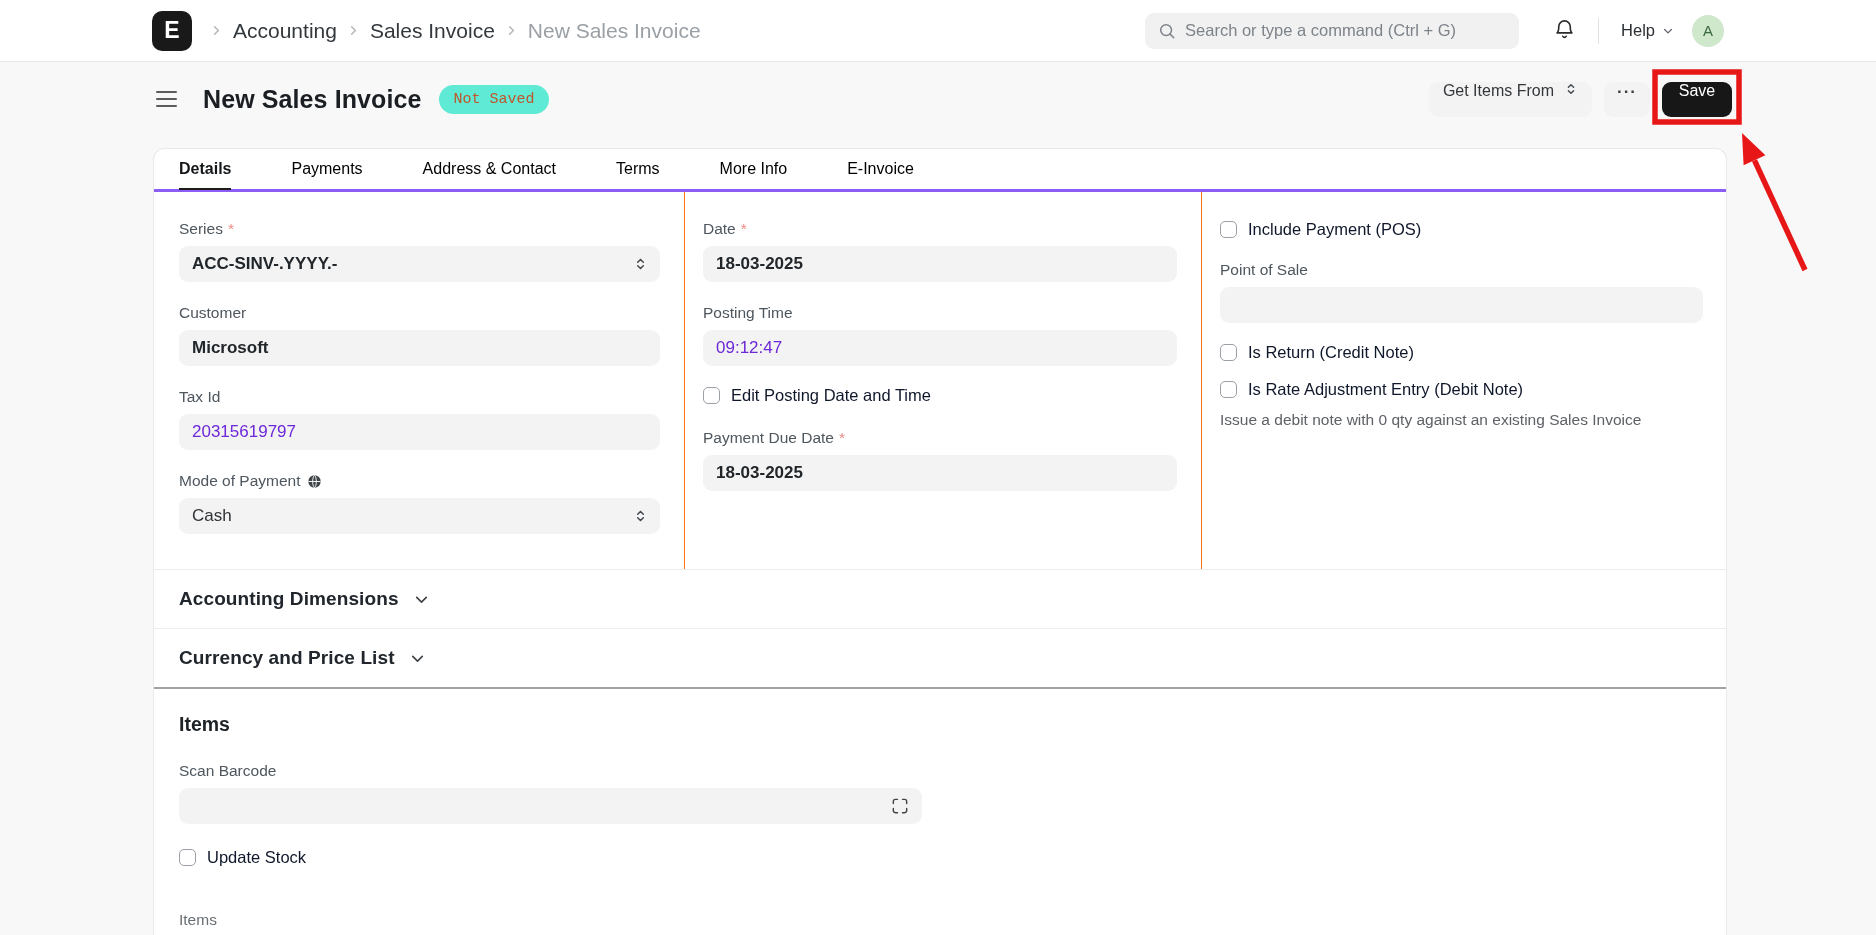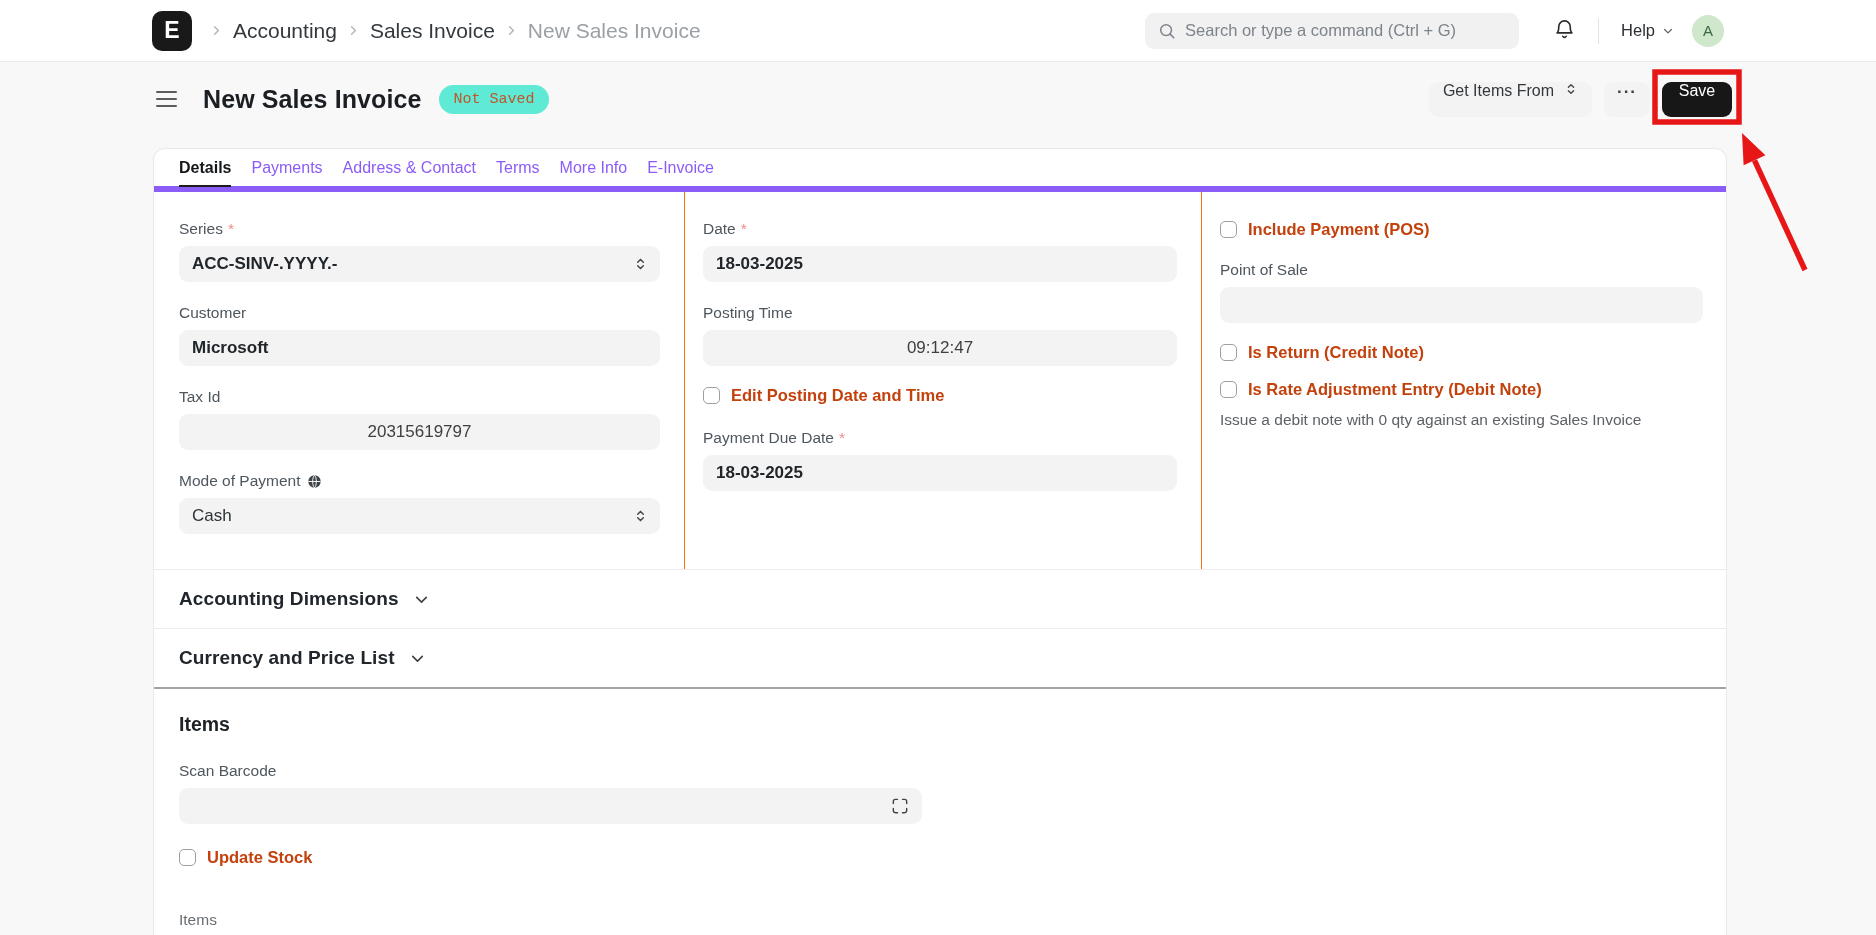--- a/index.html
+++ b/index.html
@@ -58,50 +58,50 @@
   }
   .btn-light { background:#f3f3f3; color:#33373b; padding:0 14px; gap:10px; }
   .btn-more { background:#f3f3f3; color:#3f3f3f; width:46px; font-size:17px; letter-spacing:1px; font-weight:700; }
   .btn-save { color:#fff; width:70px; font-weight:500; }
   
   .card {
     position:absolute; left:153px; top:148px; width:1574px; height:789px;
     background:#fff; border:1px solid #e8e8e8; border-bottom:none;
     border-radius:12px 12px 0 0;
   }
-  .tabs { display:flex; height:43px; padding:0 25px; gap:20px; border-bottom:6px solid #8b5cf6; }
-  .tab { display:flex; align-items:center; font-size:16px; color:#8b5cf6; position:relative; cursor:pointer; }
+  .tabs { display:flex; height:43px; padding:0 25px; gap:60px; border-bottom:3px solid #8b5cf6; }
+  .tab { display:flex; align-items:center; font-size:16px; color:#000000; position:relative; cursor:pointer; }
   .tab.active { font-weight:700; color:#141719; }
   .tab.active::after { content:""; position:absolute; left:0; right:0; bottom:-1px; height:2px; background:#1c1c1c; }
   
   .form-grid { display:grid; grid-template-columns:530px 517px 526px; }
   .fcol { padding:28px 24px 35px 25px; }
   .fcol + .fcol { border-left:1px solid #f97316; padding-left:18px; }
   .field { margin-bottom:22px; }
   .flabel { font-size:15.5px; color:#4e565e; margin-bottom:8px; display:flex; align-items:center; gap:5px; }
   .req { color:#eb8b85; }
   .input {
     background:#f3f3f3; border-radius:9px; height:36px;
     display:flex; align-items:center; padding:0 13px; font-size:17px; position:relative; cursor:text;
   }
   .input.bold { font-weight:700; color:#21262b; }
   .input.dark { color:#2e3338; }
-  .input.gray { color:#404040;justify-content:center; }
+  .input.gray { color:#6d28d9; }
   .select { cursor:pointer; padding-right:38px; }
   .sel-chev { position:absolute; right:12px; top:50%; transform:translateY(-50%); display:flex; }
   .input input {
     border:none; background:transparent; outline:none; width:100%;
     font:17px "Liberation Sans","DejaVu Sans",sans-serif; color:#33383d;
   }
   .cbrow { display:flex; align-items:center; gap:11px; }
   .cb {
     width:17px; height:17px; flex:0 0 auto; background:#fff;
     border:1.5px solid #9aa0a6; border-radius:5px; cursor:pointer;
   }
-  .cblabel { font-size:16.5px; font-weight:700; color:#c2410c;text-align:right; }
+  .cblabel { font-size:16.5px; font-weight:400; color:#0f172a;text-align:right; }
   .cb-desc { font-size:15.5px; color:#5d6166; margin-top:12px; } .mb24 { margin-bottom:24px; } .mt26 { margin-top:18px; } .mb22 { margin-bottom:22px; }
   
   .section-row {
     height:59px; display:flex; align-items:center; gap:14px;
     padding:0 25px; border-top:1px solid #ededed; cursor:pointer;
   }
   .section-title { font-size:19px; font-weight:700; color:#20262c; letter-spacing:.1px; }
   .items-block { border-top:2px solid #a3a3a3; padding:24px 25px 0; }
   .items-heading { font-size:19.5px; font-weight:700; color:#1d2226; margin-bottom:26px; }
   .scan-wrap { width:743px; position:relative; }

